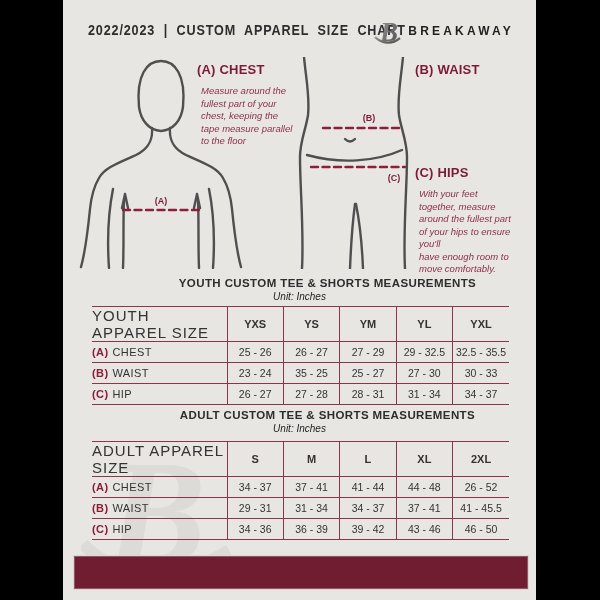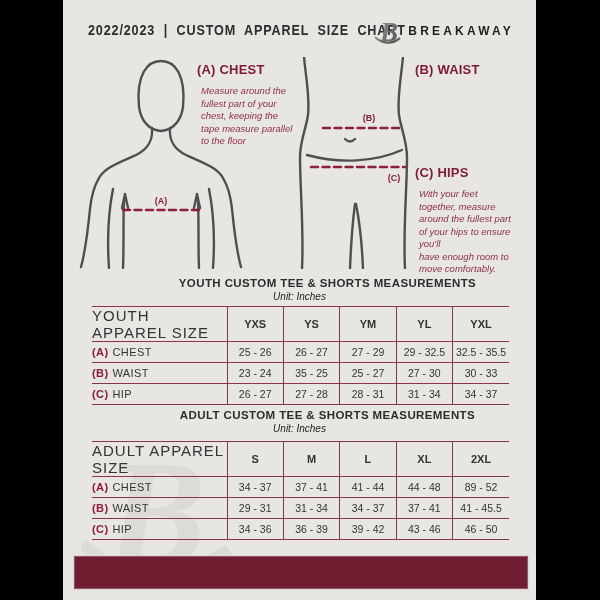--- a/index.html
+++ b/index.html
@@ -184,21 +184,21 @@
         <th class="sz">L</th>
         <th class="sz">XL</th>
         <th class="sz">2XL</th>
       </tr>
       <tr>
         <td class="row-lbl"><span class="ltr">(A)</span><span>CHEST</span></td>
         <td class="val">34 - 37</td>
         <td class="val">37 - 41</td>
         <td class="val">41 - 44</td>
         <td class="val">44 - 48</td>
-        <td class="val">89 - 52</td>
+        <td class="val">26 - 52</td>
       </tr>
       <tr>
         <td class="row-lbl"><span class="ltr">(B)</span><span>WAIST</span></td>
         <td class="val">29 - 31</td>
         <td class="val">31 - 34</td>
         <td class="val">34 - 37</td>
         <td class="val">37 - 41</td>
         <td class="val">41 - 45.5</td>
       </tr>
       <tr>

